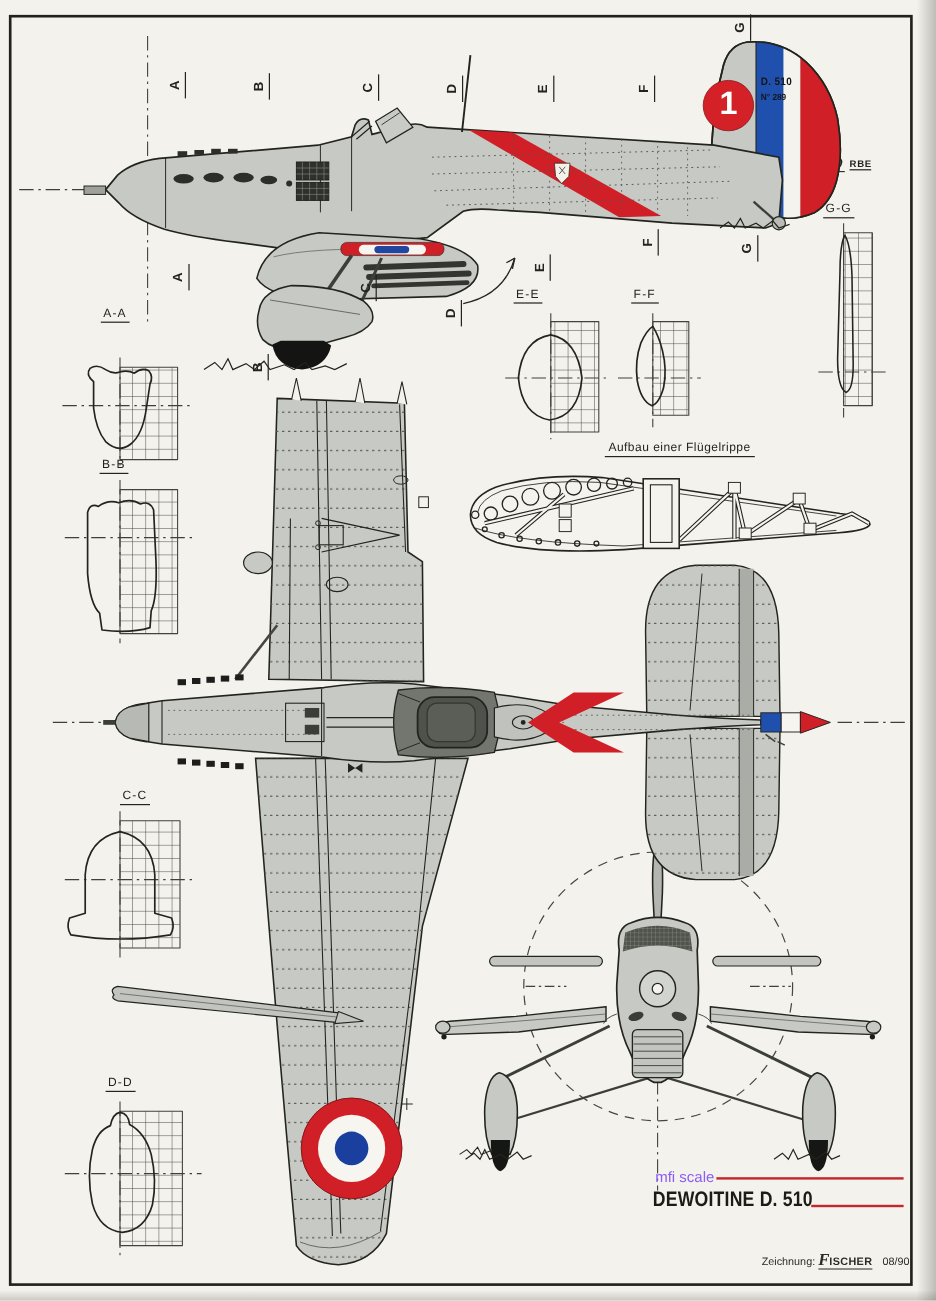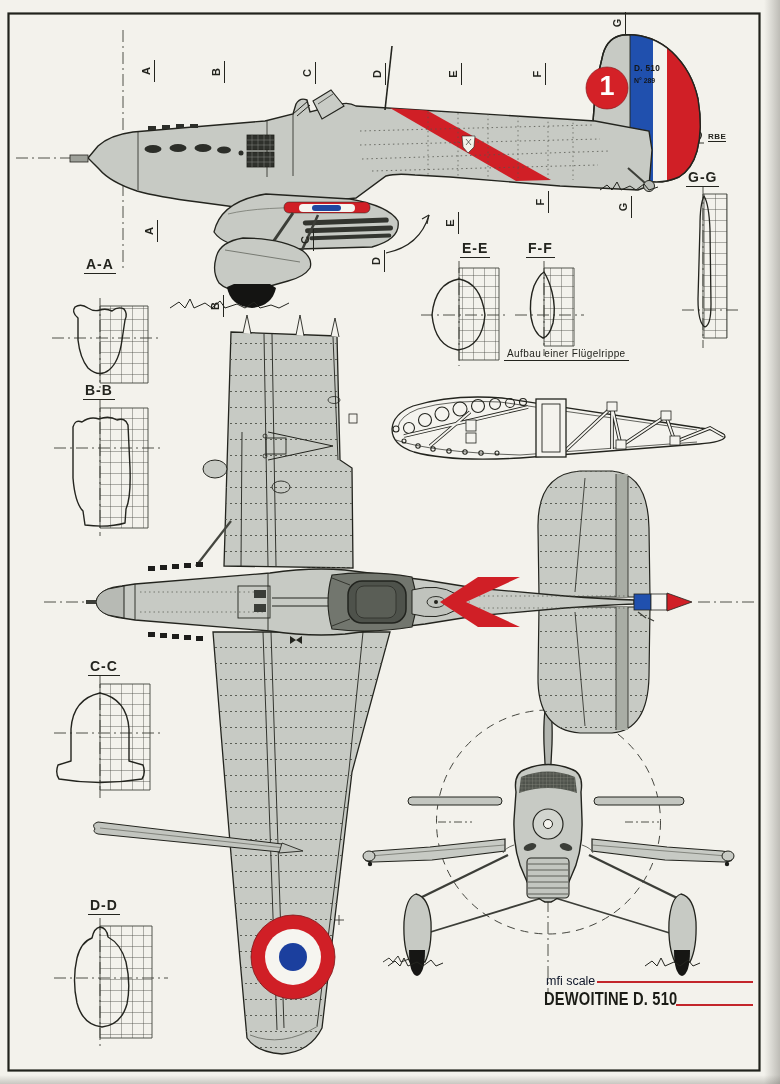--- a/index.html
+++ b/index.html
@@ -1,29 +1,29 @@
 <!DOCTYPE html>
 <html><head>
 <meta charset="utf-8">
 <style>
   html,body{margin:0;padding:0;background:#e8e7e2;}
   .page{position:relative;width:780px;height:1084px;background:#f3f2ec;overflow:hidden;
         font-family:"Liberation Sans",sans-serif;color:#23241e;}
   .art{position:absolute;left:0;top:0;}
   .lbl{position:absolute;white-space:nowrap;color:#23241e;}
-  .sec-title{font-size:14px;font-weight:bold;letter-spacing:1px;
+  .sec-title{font-size:10px;font-weight:normal;letter-spacing:1px;
              border-bottom:1.3px solid #23241e;padding:0 2px 1px 2px;}
   .station{width:22px;height:15px;line-height:15px;text-align:center;font-size:11px;font-weight:bold;
            border-bottom:1.3px solid #23241e;transform:rotate(-90deg);}
   .rib-cap{font-size:10px;letter-spacing:.4px;border-bottom:1px solid #23241e;padding:0 3px 1px 3px;}
   .ref{font-size:8px;font-weight:bold;letter-spacing:.5px;border-bottom:1px solid #23241e;text-align:center;}
   .tail-type{font-size:9px;font-weight:bold;letter-spacing:.3px;color:#14161a;transform:scaleX(.92);transform-origin:left;}
   .tail-serial{font-size:7.5px;font-weight:bold;color:#14161a;transform:scaleX(.92);transform-origin:left;}
   .tail-one{width:28px;text-align:center;font-size:27px;font-weight:bold;color:#ffffff;}
-  .mfi{font-size:12.5px;color:#0f172a;}
+  .mfi{font-size:12.5px;color:#8b5cf6;}
   .red-rule{position:absolute;height:2.4px;background:#c3262b;}
   .big-title{font-size:17.5px;font-weight:bold;letter-spacing:.2px;color:#1b1c16;
              transform:scaleX(.84);transform-origin:left;}
   .sig{width:218px;text-align:right;font-size:9px;color:#2b2c24;}
   .sig .name{border-bottom:1px solid #4a4b40;padding-bottom:1px;}
   .sig .initial{font-family:"Liberation Serif",serif;font-style:italic;font-size:14px;font-weight:bold;}
   .sig .rest{font-weight:bold;letter-spacing:.3px;}
   .sig .date{margin-left:6px;}
   .scan-r{position:absolute;top:0;right:0;width:16px;height:100%;
           background:linear-gradient(to right,rgba(0,0,0,0),rgba(90,88,82,.35));}
@@ -374,34 +374,39 @@
 <div class="lbl station" style="left:139px;top:223px">A</div>
 <div class="lbl station" style="left:205px;top:298px">B</div>
 <div class="lbl station" style="left:295px;top:232px">C</div>
 <div class="lbl station" style="left:366px;top:253px">D</div>
 <div class="lbl station" style="left:440px;top:215px">E</div>
 <div class="lbl station" style="left:530px;top:194px">F</div>
 <div class="lbl station" style="left:613px;top:199px">G</div>
 
 <div class="lbl sec-title" style="left:84px;top:256px">A-A</div>
 <div class="lbl sec-title" style="left:83px;top:382px">B-B</div>
-<div class="lbl sec-title" style="left:88px;top:658px">C-C</div>
+<div class="lbl sec-title" style="left:100px;top:658px">C-C</div>
 <div class="lbl sec-title" style="left:88px;top:897px">D-D</div>
-<div class="lbl sec-title" style="left:460px;top:240px">E-E</div>
+<div class="lbl sec-title" style="left:428px;top:240px">E-E</div>
 <div class="lbl sec-title" style="left:526px;top:240px">F-F</div>
 <div class="lbl sec-title" style="left:686px;top:169px">G-G</div>
 
 <div class="lbl ref" style="left:708px;top:132px">RBE</div>
 
-<div class="lbl rib-cap" style="left:504px;top:348px">Aufbau einer Flügelrippe</div>
+<div class="lbl rib-cap" style="left:504px;top:368px">Aufbau einer Flügelrippe</div>
 
 <div class="lbl tail-one" style="left:593px;top:71px">1</div>
 <div class="lbl tail-type" style="left:634px;top:63px">D. 510</div>
 <div class="lbl tail-serial" style="left:634px;top:76px">N° 289</div>
 
 <div class="lbl mfi" style="left:546px;top:974px">mfi scale</div>
 <div class="red-rule" style="left:597px;top:981px;width:156px"></div>
 <div class="lbl big-title" style="left:544px;top:989px">DEWOITINE D. 510</div>
 <div class="red-rule" style="left:676px;top:1004px;width:77px"></div>
+<div class="lbl sig" style="left:540px;top:1043px">
+  <span>Zeichnung:</span>
+  <span class="name"><span class="initial">F</span><span class="rest">ISCHER</span></span>
+  <span class="date">08/90</span>
+</div>
 
 <div class="scan-r"></div>
 <div class="scan-b"></div>
 </div>
 
 </body></html>

